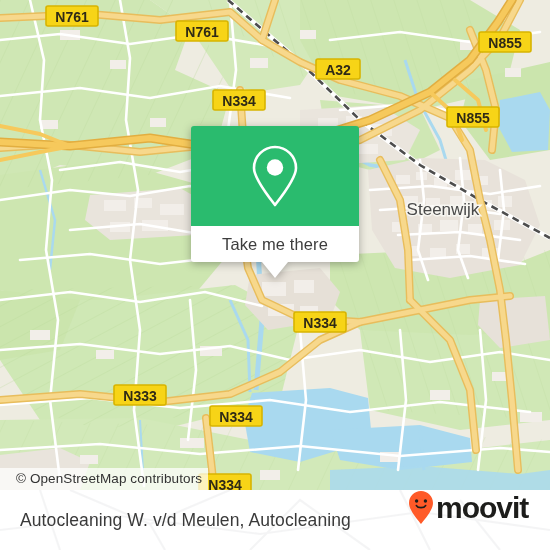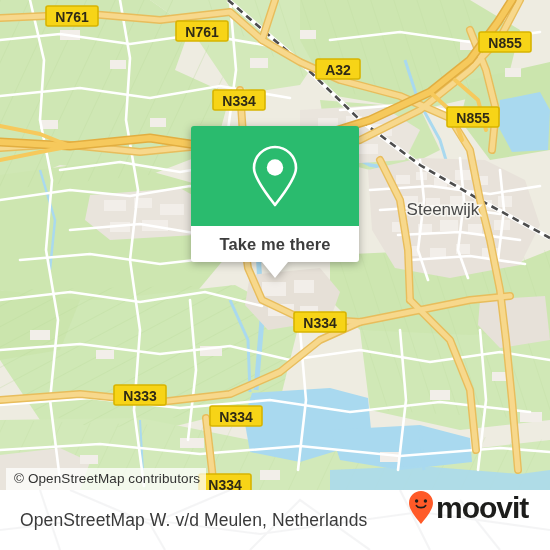--- a/index.html
+++ b/index.html
@@ -31,25 +31,25 @@
     overflow: hidden;
     background: #eceade;
   }
   #map svg {
     display: block;
   }
 
   
   #attribution {
     position: absolute;
-    left: 6px;
+    left: 0;
     bottom: 0;
     height: 22px;
     line-height: 22px;
-    padding: 0 6px 0 8px;
+    padding: 0 6px 0 16px;
     background: rgba(255,255,255,0.72);
     color: #333333;
     font-size: 13.5px;
     font-family: "Liberation Sans", sans-serif;
     white-space: nowrap;
     letter-spacing: 0.1px;
   }
 
   
   #callout {
@@ -72,21 +72,20 @@
   }
   #callout-white {
     width: 168px;
     height: 36px;
     background: #ffffff;
     border-bottom-left-radius: 3px;
     border-bottom-right-radius: 3px;
     display: flex;
     align-items: center;
     justify-content: center;
-    font-weight: bold;
   }
   #callout-label {
     font-size: 16.5px;
     color: #3d3d3d;
     font-family: "Liberation Sans", sans-serif;
     letter-spacing: 0.1px;
   }
   #callout-tail {
     position: absolute;
     left: 50%;
@@ -417,21 +416,21 @@
       <g stroke="#9aa0a6" stroke-width="2.2" fill="none">
         <path d="M40,0 L60,60"></path>
         <path d="M70,0 L150,34 L230,0"></path>
         <path d="M250,60 L300,10 L370,60"></path>
         <path d="M400,0 L430,60"></path>
         <path d="M460,10 L500,60"></path>
         <path d="M0,40 L120,26 L260,44 L420,22 L550,40"></path>
         <path d="M150,34 L165,60"></path>
       </g>
     </svg>
-    <div id="place-title">OpenStreetMap W. v/d Meulen, Netherlands</div>
+    <div id="place-title">Autocleaning W. v/d Meulen, Autocleaning</div>
     <div id="moovit-logo">
       <svg width="124" height="36" viewBox="0 0 124 36">
         <g>
           <path d="M13 1 C6.4 1 1 6.4 1 13 C1 20.5 10 30 13 34 C16 30 25 20.5 25 13 C25 6.4 19.6 1 13 1 Z" fill="#ff5a28"></path>
           <circle cx="8.6" cy="11" r="1.7" fill="#1d1d1b"></circle>
           <circle cx="17.4" cy="11" r="1.7" fill="#1d1d1b"></circle>
           <path d="M8.4 15.6 C10 18.4 16 18.4 17.6 15.6" stroke="#1d1d1b" stroke-width="1.7" fill="none" stroke-linecap="round"></path>
         </g>
         <text x="28" y="28" font-family="'Liberation Sans', sans-serif" font-size="30" font-weight="bold" fill="#1d1d1b" letter-spacing="-1">moovit</text>
       </svg>

